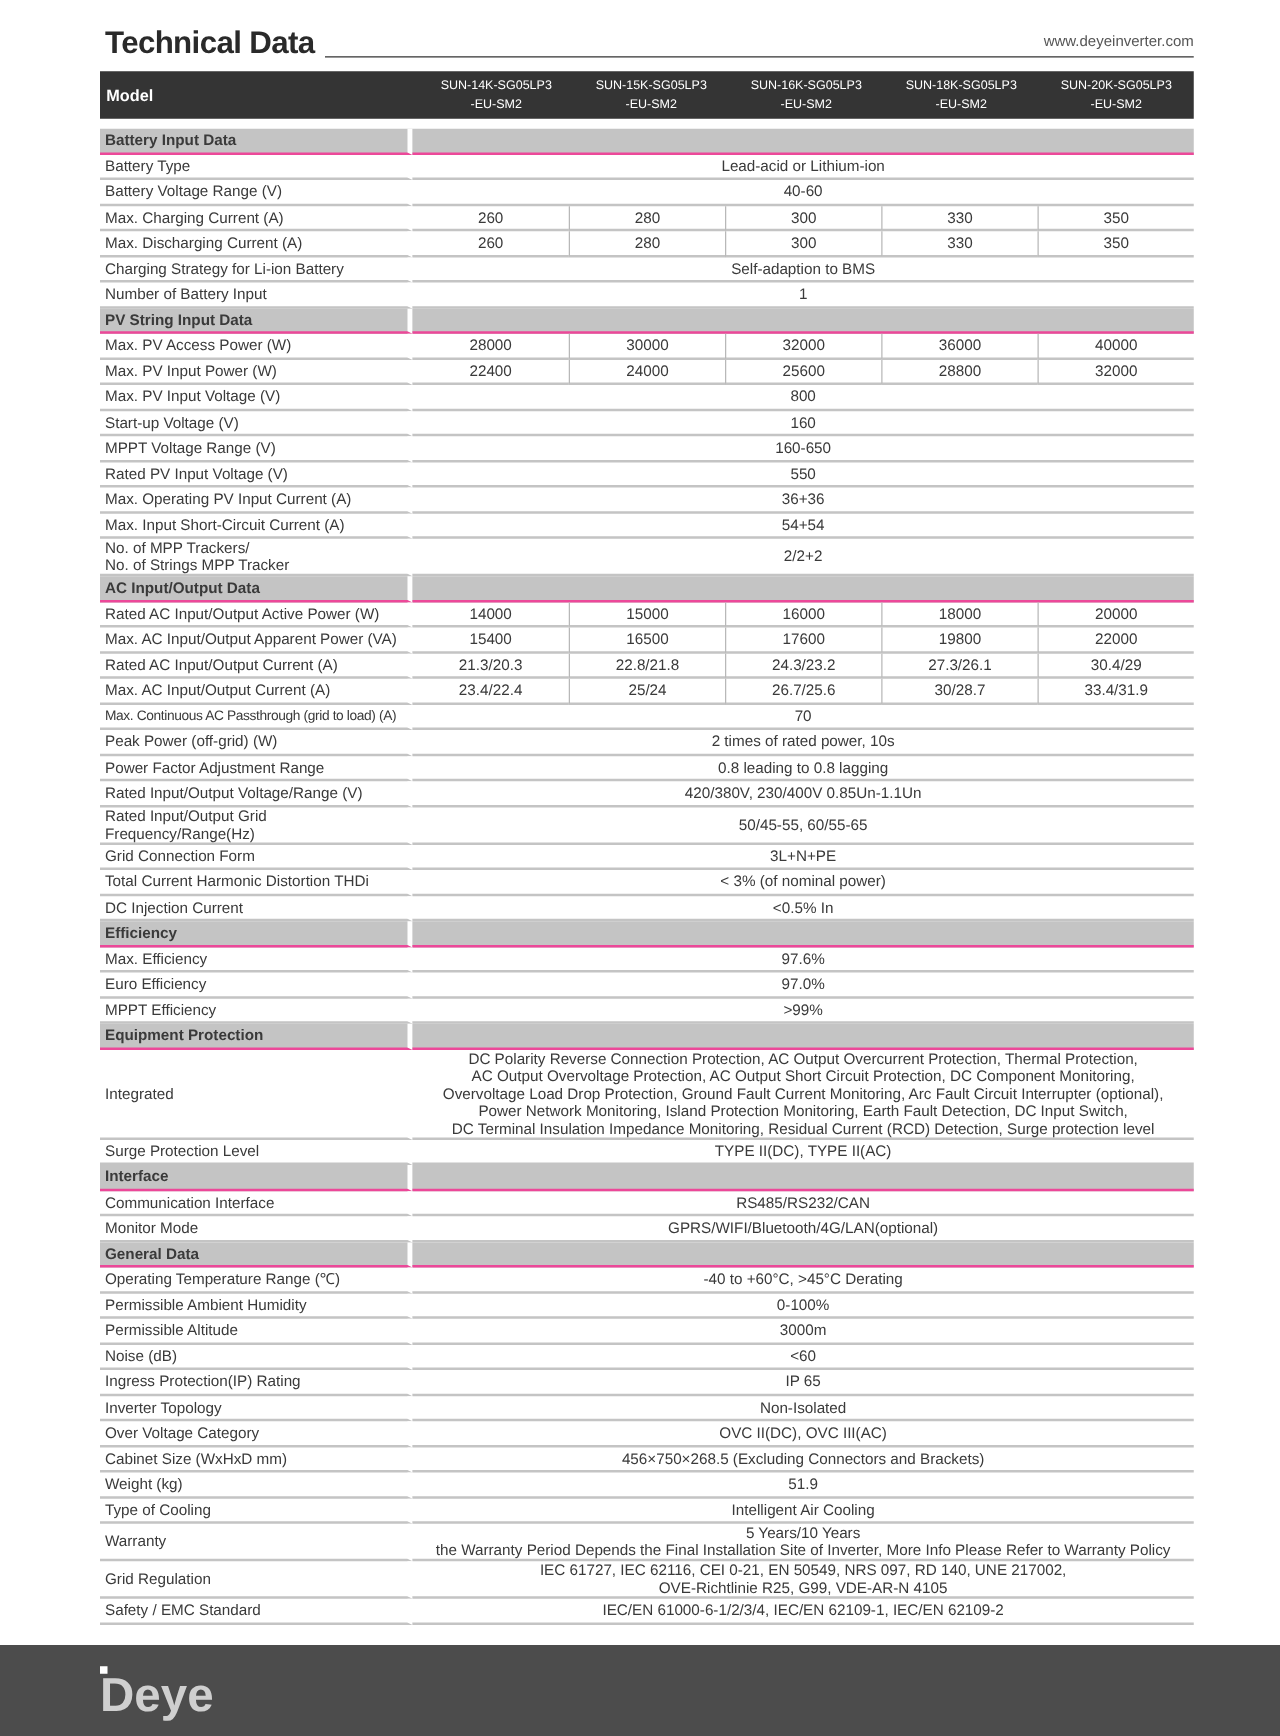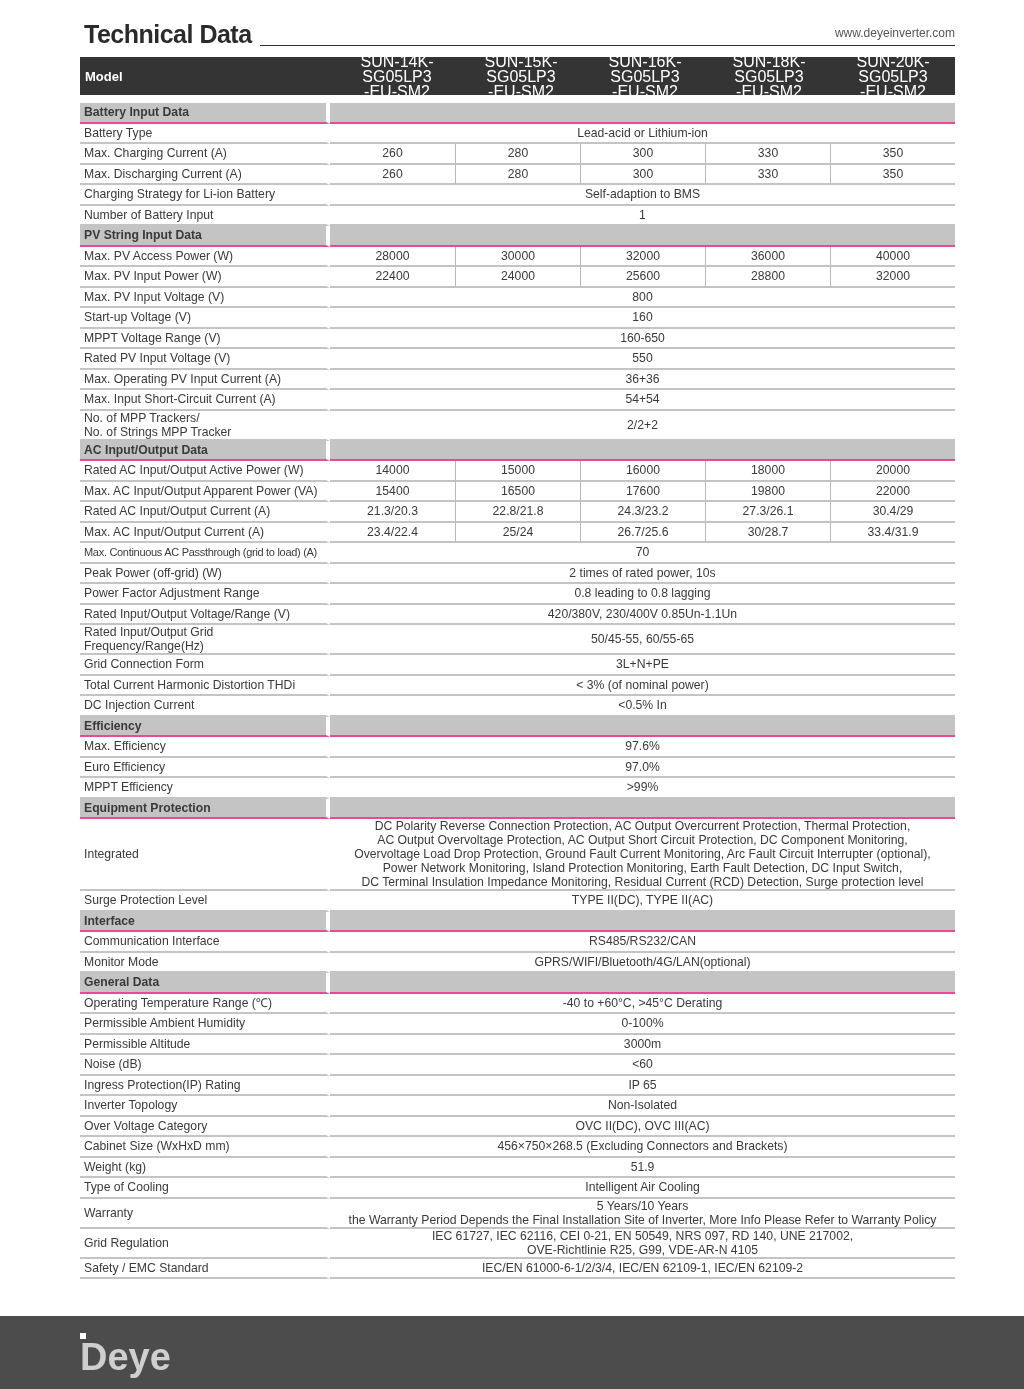--- a/index.html
+++ b/index.html
@@ -6,21 +6,21 @@
   body { width:1024px; height:1389px; background:#ffffff; position:relative; overflow:hidden;
          font-family:"Liberation Sans", sans-serif; color:#3a3a3a; }
   .header { position:absolute; left:84px; top:18px; width:871px; height:30px; }
   .title { position:absolute; left:0; top:2px; font-size:25px; font-weight:bold; color:#2a2a2a;
            letter-spacing:-0.5px; font-family:"Liberation Sans", sans-serif; }
   .title-rule { position:absolute; left:176px; right:0; top:27px; border-top:1.5px solid #333; }
   .site { position:absolute; right:0; top:8px; font-size:12px; color:#555; }
   .model-bar { position:absolute; left:80px; top:57px; width:875px; height:38px; background:#343434; color:#fff;
                display:flex; align-items:center; }
   .model-bar .lbl { width:250px; padding-left:5px; font-weight:bold; font-size:13px; }
-  .model-bar .mcol { flex:1; text-align:center; font-size:16px; line-height:15px; }
+  .model-bar .mcol { flex:1; text-align:center; font-size:10px; line-height:15px; }
   table.spec { position:absolute; left:80px; top:103px; width:875px; border-collapse:separate; border-spacing:0; table-layout:fixed; }
   table.spec td { font-size:12.2px; padding:0 4px; height:18.5px; border-bottom:2px solid #c4c4c4; vertical-align:middle; line-height:14px; }
   table.spec td.lab { width:238px; text-align:left; border-right:4px solid #fff; }
   table.spec td.val { text-align:center; }
   table.spec td.val + td.val { border-left:1px solid #b8b8b8; }
   table.spec tr.sect td { background:#c4c4c4; font-weight:bold; color:#3a3a3a; border-bottom:2px solid #ec4899; }
   table.spec td.small { font-size:11px; letter-spacing:-0.3px; }
   .footer { position:absolute; left:0; top:1316px; width:1024px; height:73px; background:#4c4c4c; }
   .logo { position:absolute; left:80px; top:20px; font-size:38px; font-weight:bold; color:#cfcfcf; letter-spacing:0px; }
   .logo .sq { position:absolute; left:0; top:-3px; width:6px; height:6px; background:#fff; }
@@ -47,20 +47,24 @@
   <tbody id="spec-body">
       <tr class="sect">
         <td class="lab">Battery Input Data</td>
         <td colspan="5"></td>
       </tr>
       <tr>
         <td class="lab" style="white-space: pre-line;">Battery Type</td>
         <td class="val" colspan="5" style="white-space: pre-line;">Lead-acid or Lithium-ion</td>
       </tr>
       <tr>
+        <td class="lab" style="white-space: pre-line;">Battery Voltage Range (V)</td>
+        <td class="val" colspan="5" style="white-space: pre-line;">40-60</td>
+      </tr>
+      <tr>
         <td class="lab" style="white-space: pre-line;">Max. Charging Current (A)</td>
         <td class="val">260</td>
         <td class="val">280</td>
         <td class="val">300</td>
         <td class="val">330</td>
         <td class="val">350</td>
       </tr>
       <tr>
         <td class="lab" style="white-space: pre-line;">Max. Discharging Current (A)</td>
         <td class="val">260</td>

